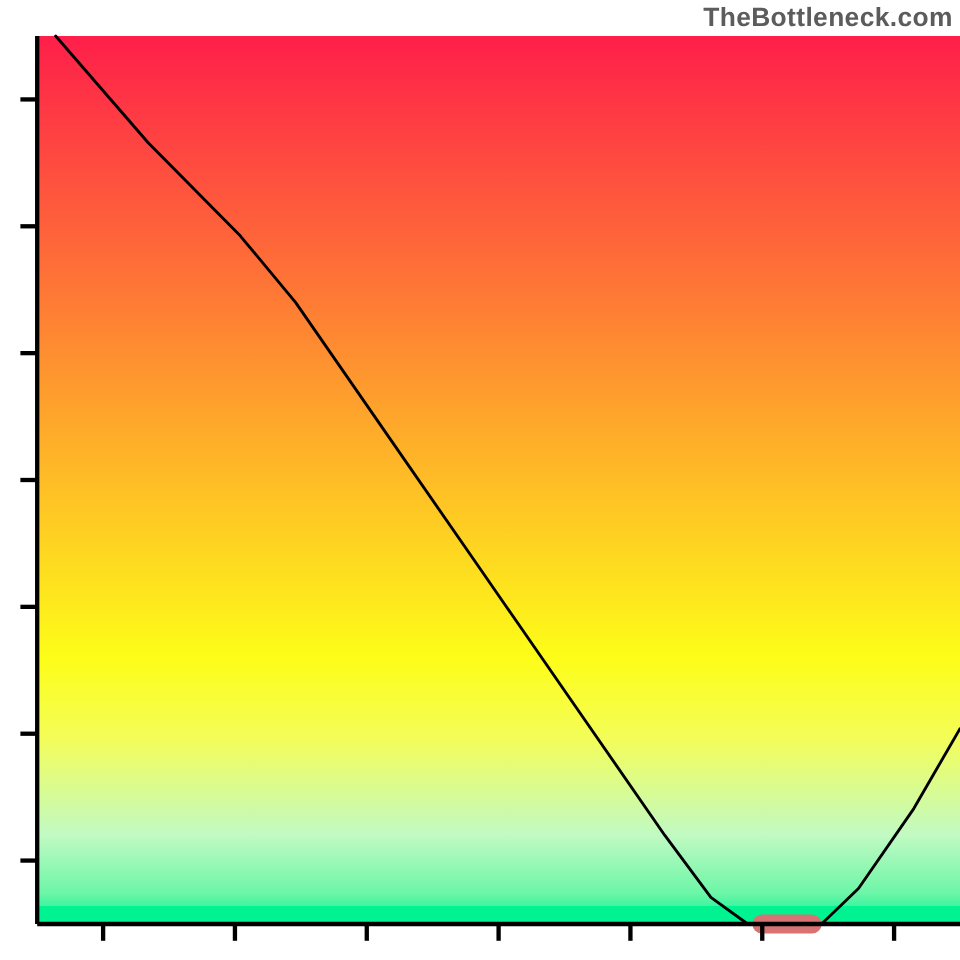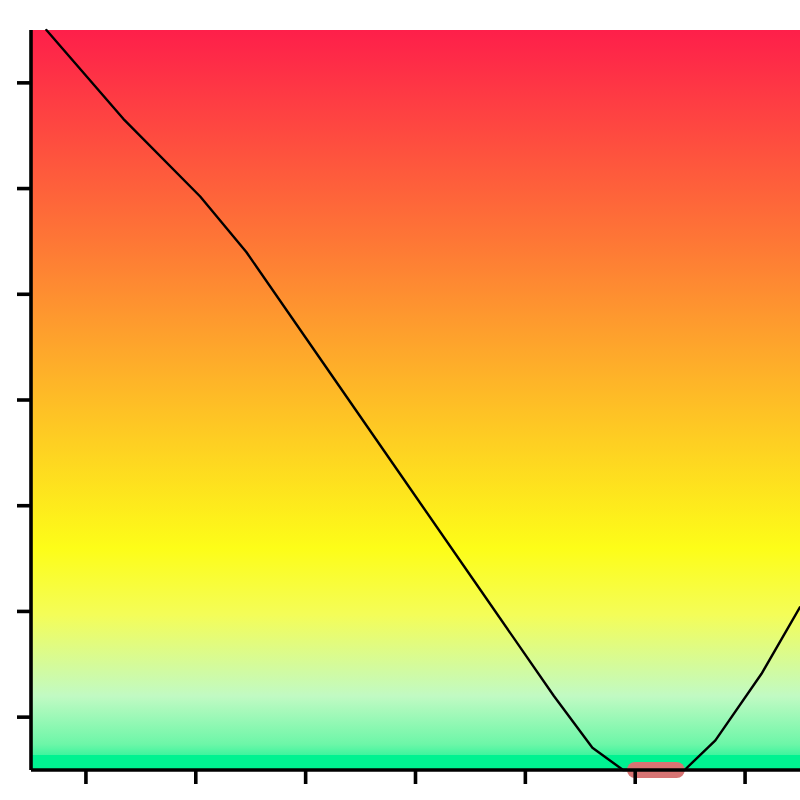--- a/index.html
+++ b/index.html
@@ -53,20 +53,21 @@
   .tick {
     stroke: #000;
     stroke-width: 3.6;
   }
 </style>
 </head>
 <body>
 
 <div class="frame">
 
+  <div class="watermark">TheBottleneck.com</div>
 
   <svg class="chart" viewBox="0 0 800 800" preserveAspectRatio="none">
     <defs>
       <linearGradient id="bg-grad" x1="0" y1="0" x2="0" y2="1">
 
       <stop offset="0.00%" stop-color="#fe1f4a"></stop>
           <stop offset="14.00%" stop-color="#fe4a40"></stop>
           <stop offset="28.00%" stop-color="#fe7536"></stop>
           <stop offset="42.00%" stop-color="#fea32c"></stop>
           <stop offset="56.00%" stop-color="#fed022"></stop>

